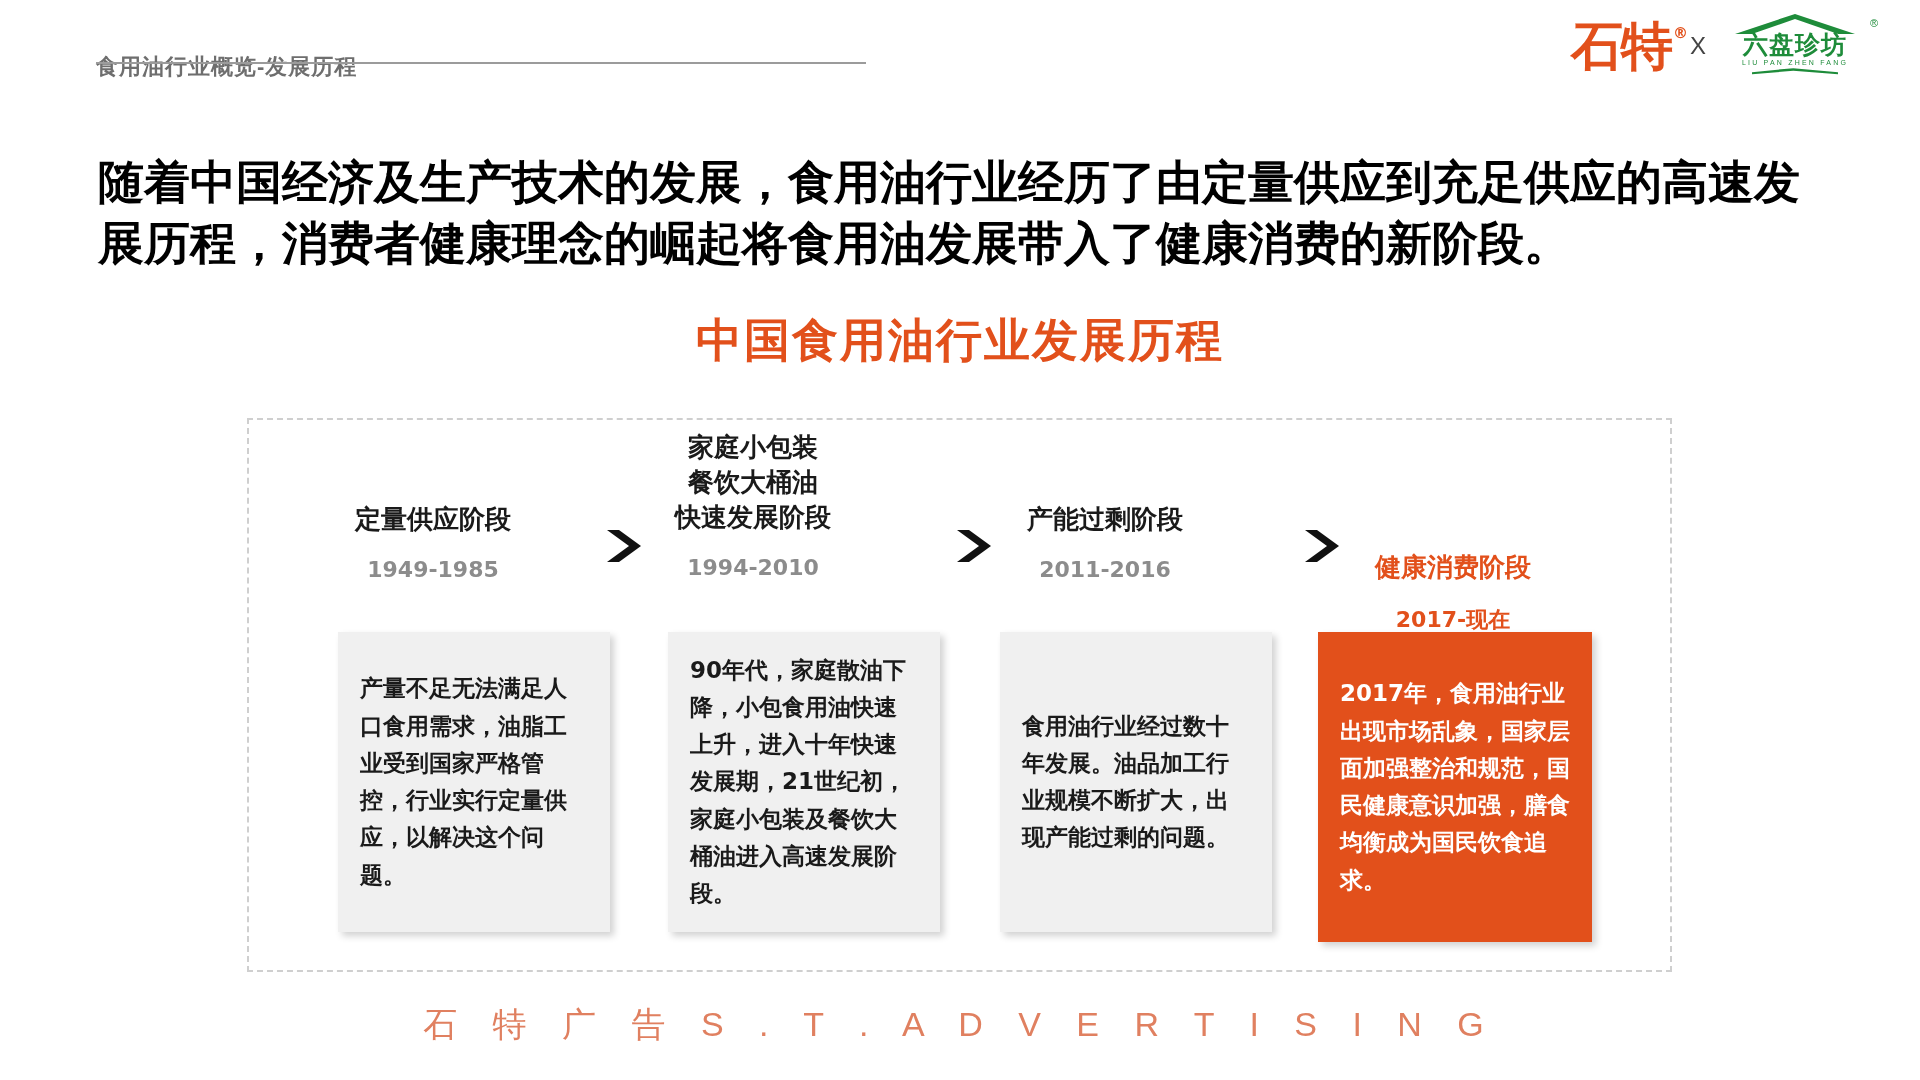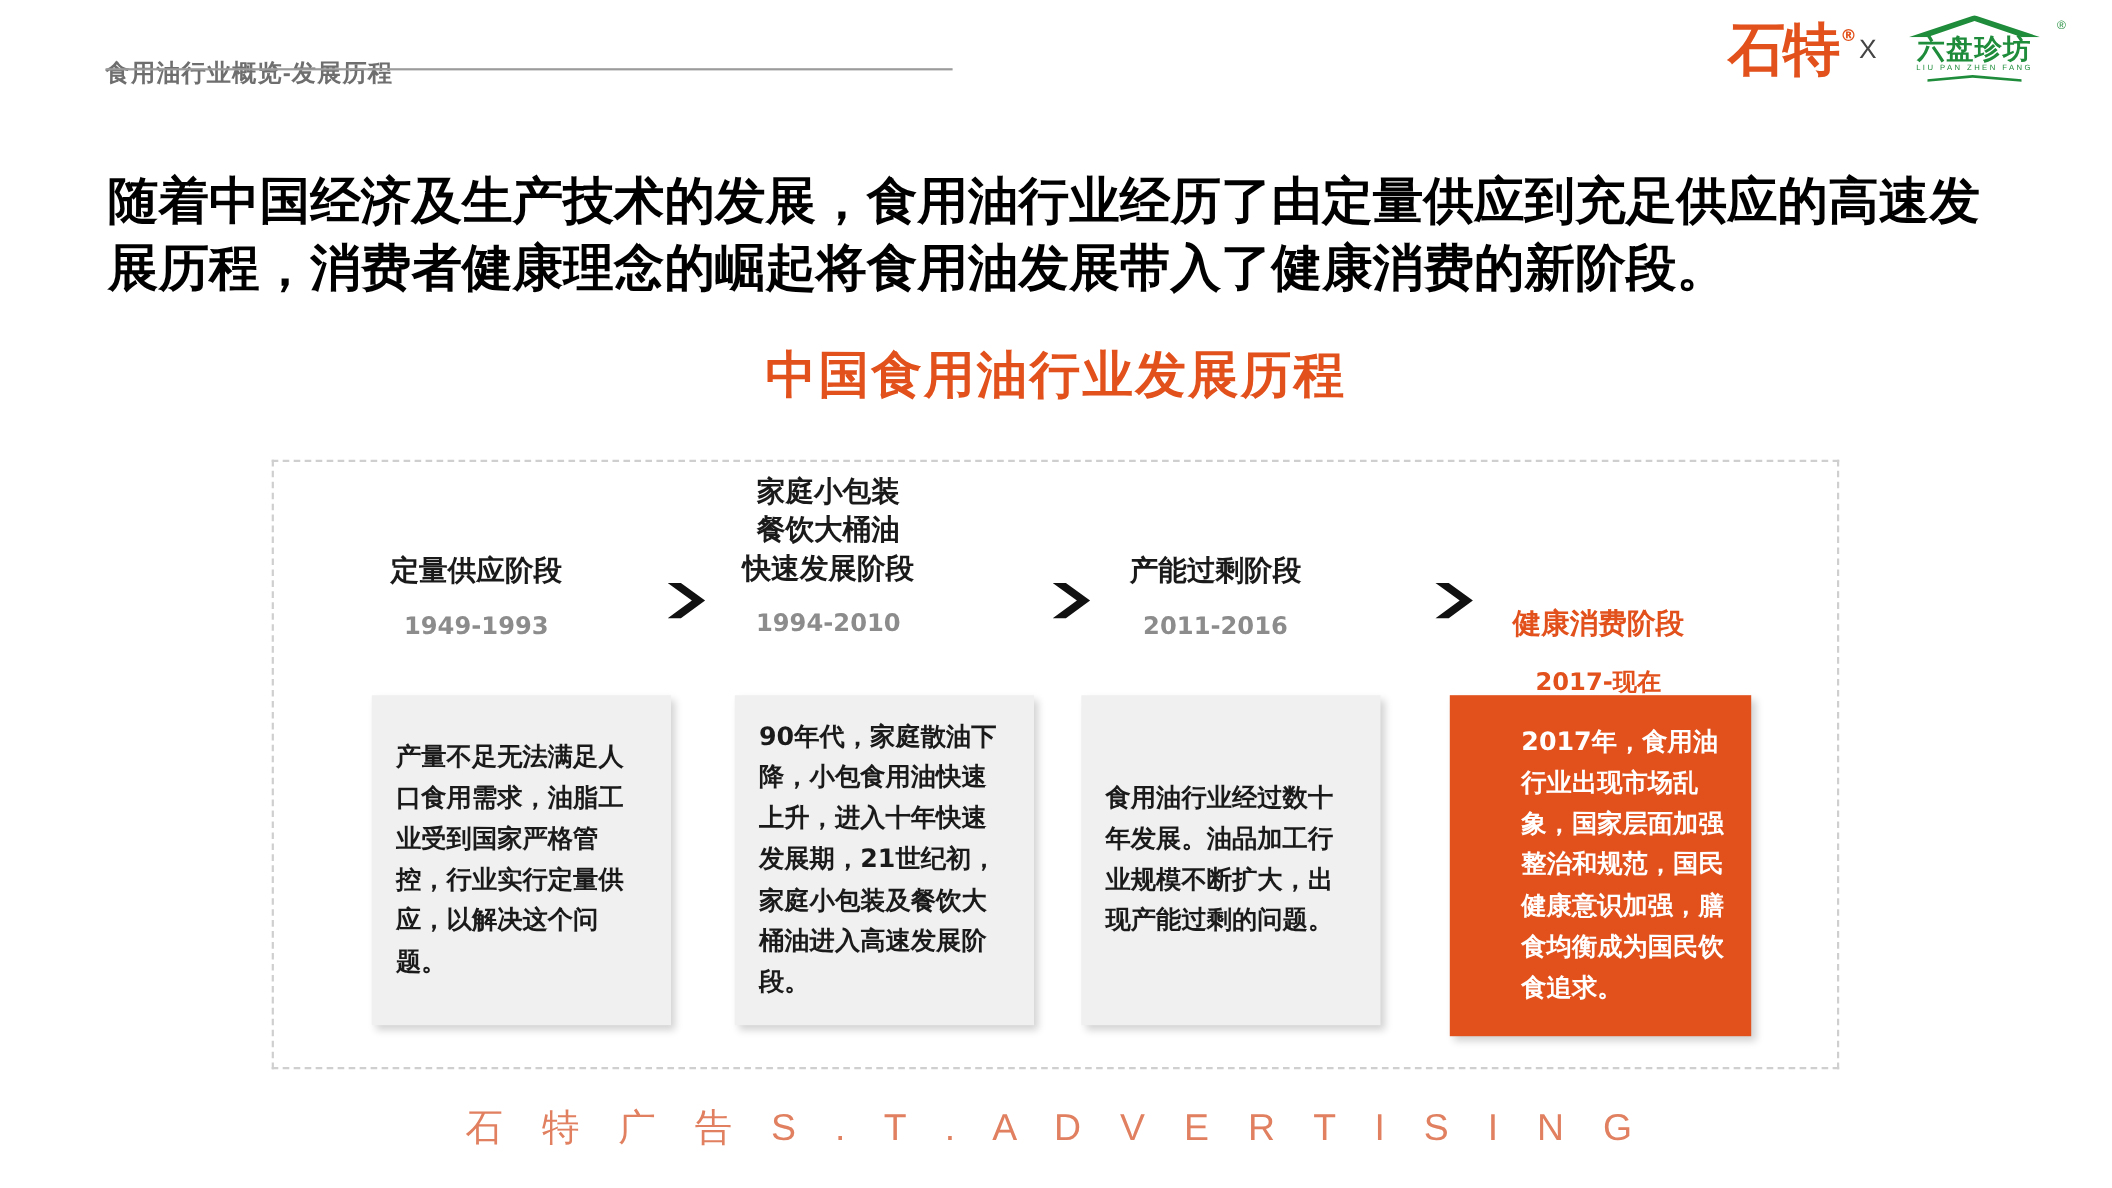--- a/index.html
+++ b/index.html
@@ -206,22 +206,22 @@
   .card-text {
     padding:0 22px;
     font-size:23px;
     font-weight:bold;
     line-height:1.62;
     color:#1a1a1a;
     font-family:"DejaVu Sans","Liberation Sans",sans-serif;
   }
   .card-1 { left:91px;   height:300px; }
   .card-2 { left:421px;  height:300px; }
-  .card-3 { left:736px;  height:300px;justify-content:center; }
-  .card-4 { left:1071px; height:310px; background:#E2501B; width:274px;padding-left:43px; }
+  .card-3 { left:753px;  height:300px;justify-content:center; }
+  .card-4 { left:1071px; height:310px; background:#E2501B; width:274px; }
   .card-4 .card-text { color:#ffffff; }
 
   
   .footer {
     position:absolute;
     left:0; top:1002px;
     width:1920px;
     text-align:center;
     font-size:34px;
     color:#E08060;
@@ -258,21 +258,21 @@
 
 <div class="section-title">中国食用油行业发展历程</div>
 
 <div class="panel"></div>
 
 <div class="timeline">
 
   <div class="stage stage-1">
     <div class="stage-block">
       <div class="stage-label">定量供应阶段</div>
-      <div class="stage-years">1949-1993</div>
+      <div class="stage-years">1949-1985</div>
     </div>
   </div>
 
   <div class="chev chev-1">
     <svg width="46" height="40" viewBox="0 0 46 40" aria-hidden="true">
       <path d="M6 4 L28 20 L6 36 L18 36 L40 20 L18 4 Z" fill="#111111"></path>
     </svg>
   </div>
 
   <div class="stage stage-2">

